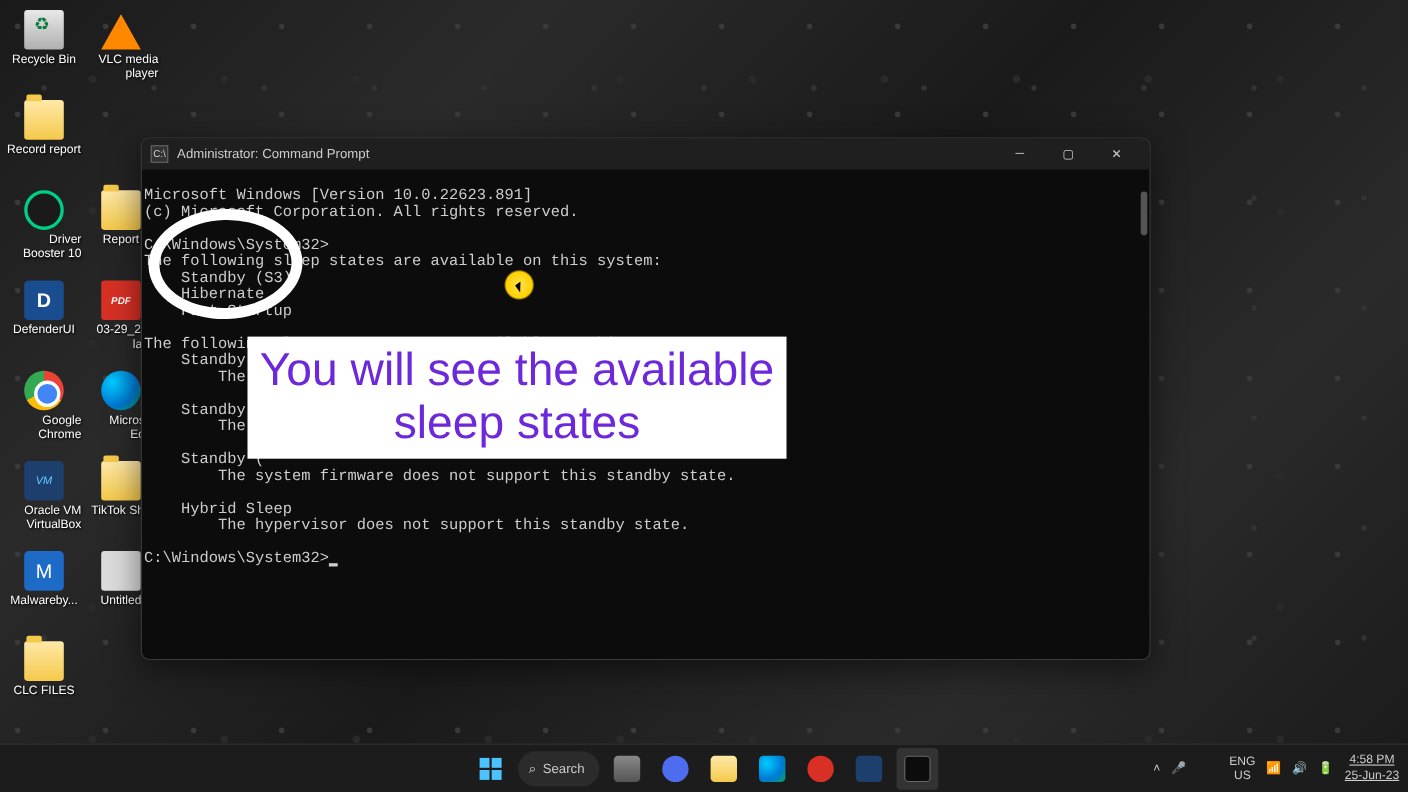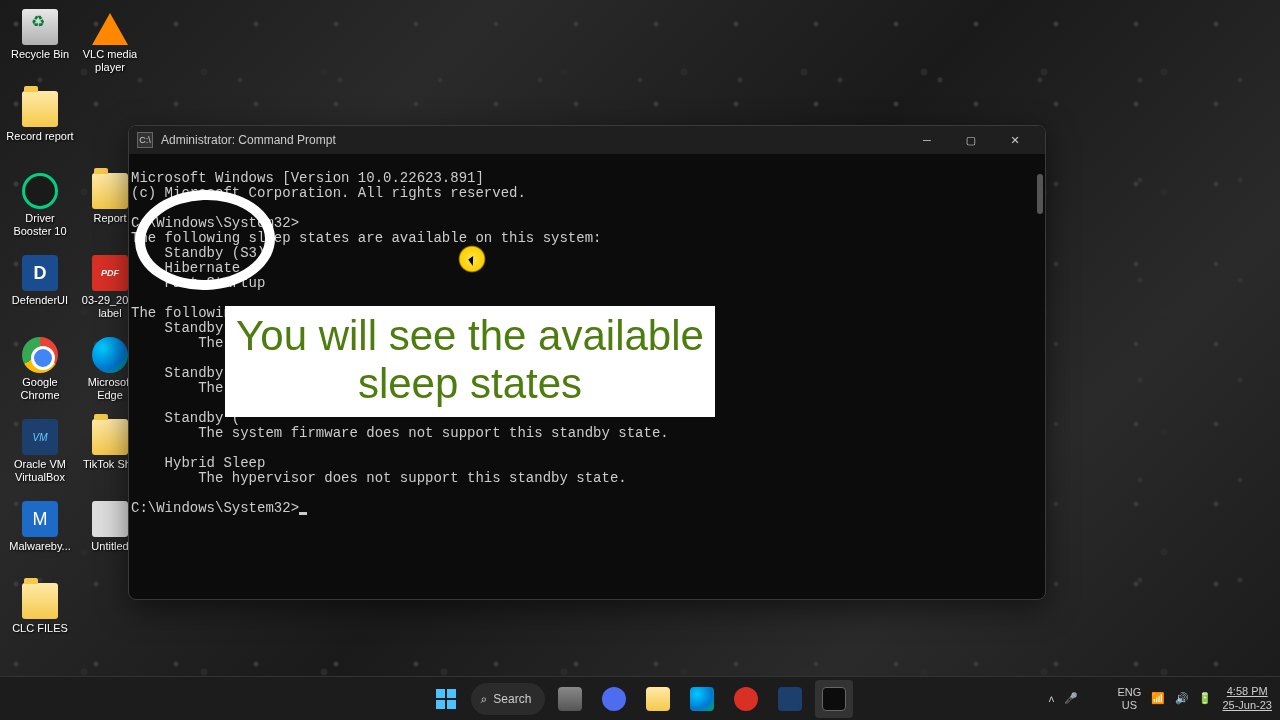--- a/index.html
+++ b/index.html
@@ -32,21 +32,21 @@
 .icon-col { display: flex; flex-direction: row; }
 .desktop-icon {
   width: 70px;
   height: 82px;
   display: flex;
   flex-direction: column;
   align-items: center;
   justify-content: flex-start;
   color: white;
   font-size: 11px;
-  text-align: center;
+  text-align: right;
   cursor: pointer;
   padding-top: 4px;
 }
 .desktop-icon .ico {
   width: 36px;
   height: 36px;
   margin-bottom: 3px;
   display: flex;
   align-items: center;
   justify-content: center;
@@ -123,21 +123,21 @@
   pointer-events:none;
   transform:rotate(-2deg);
 }
 
 .annot-box{
   position:absolute;
   left:225px;
   top:306px;
   width:490px;
   background:#fff;
-  color:#4d7c0f;
+  color:#6d28d9;
   font-size:42px;
   text-align:center;
   line-height:1.15;
   padding:6px 10px 8px;
   font-family:"Segoe UI",sans-serif;
 }
 
 .hl-cursor{
   position:absolute;
   left:458px;

